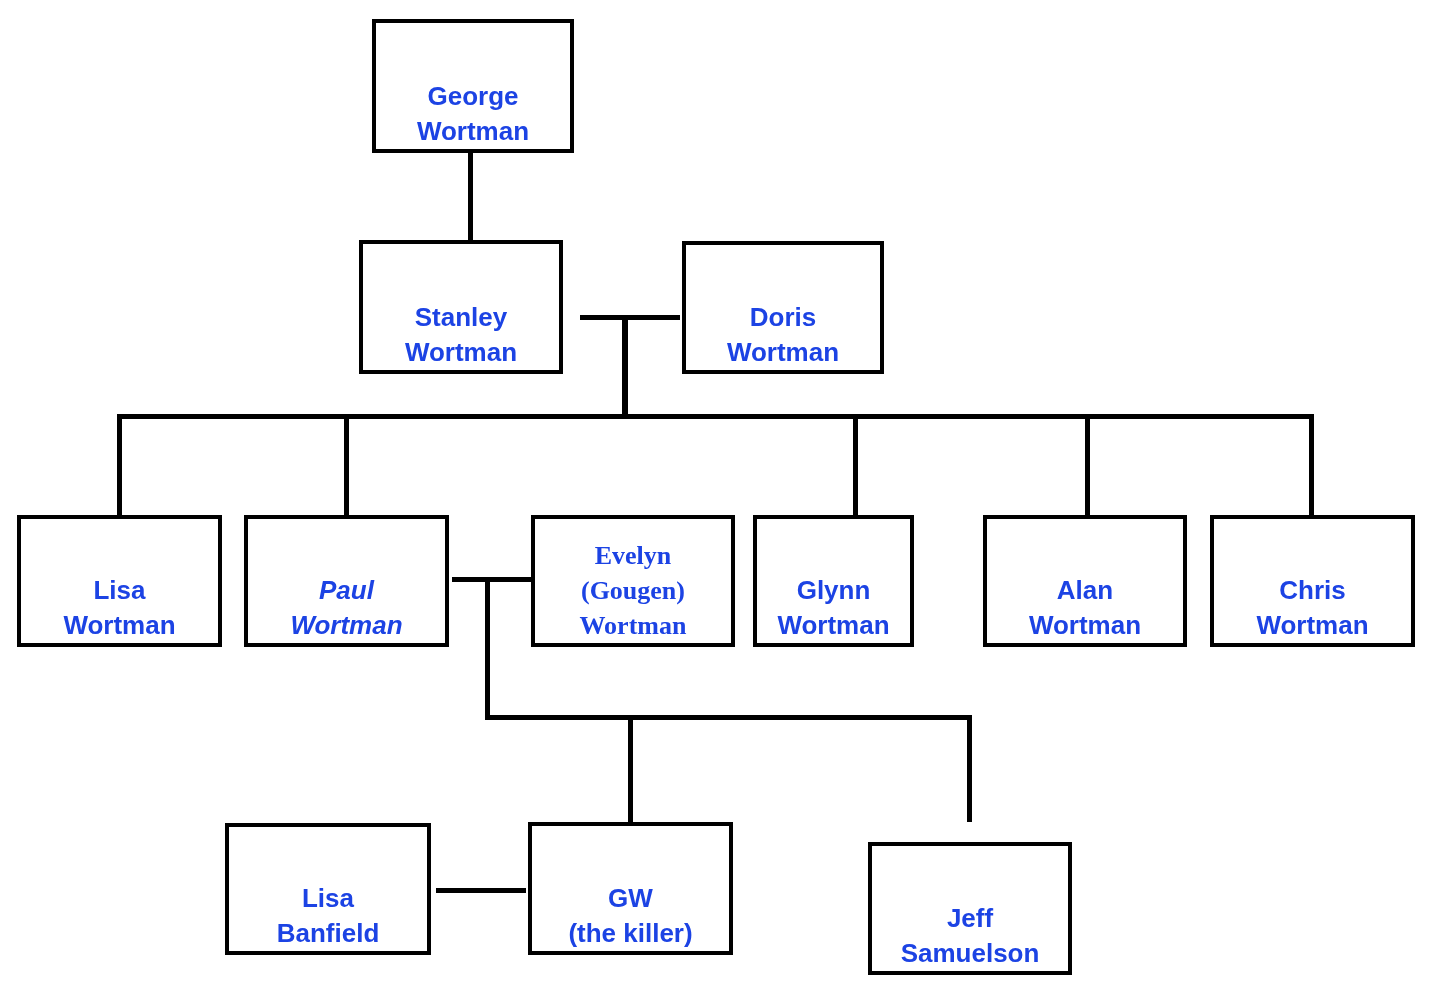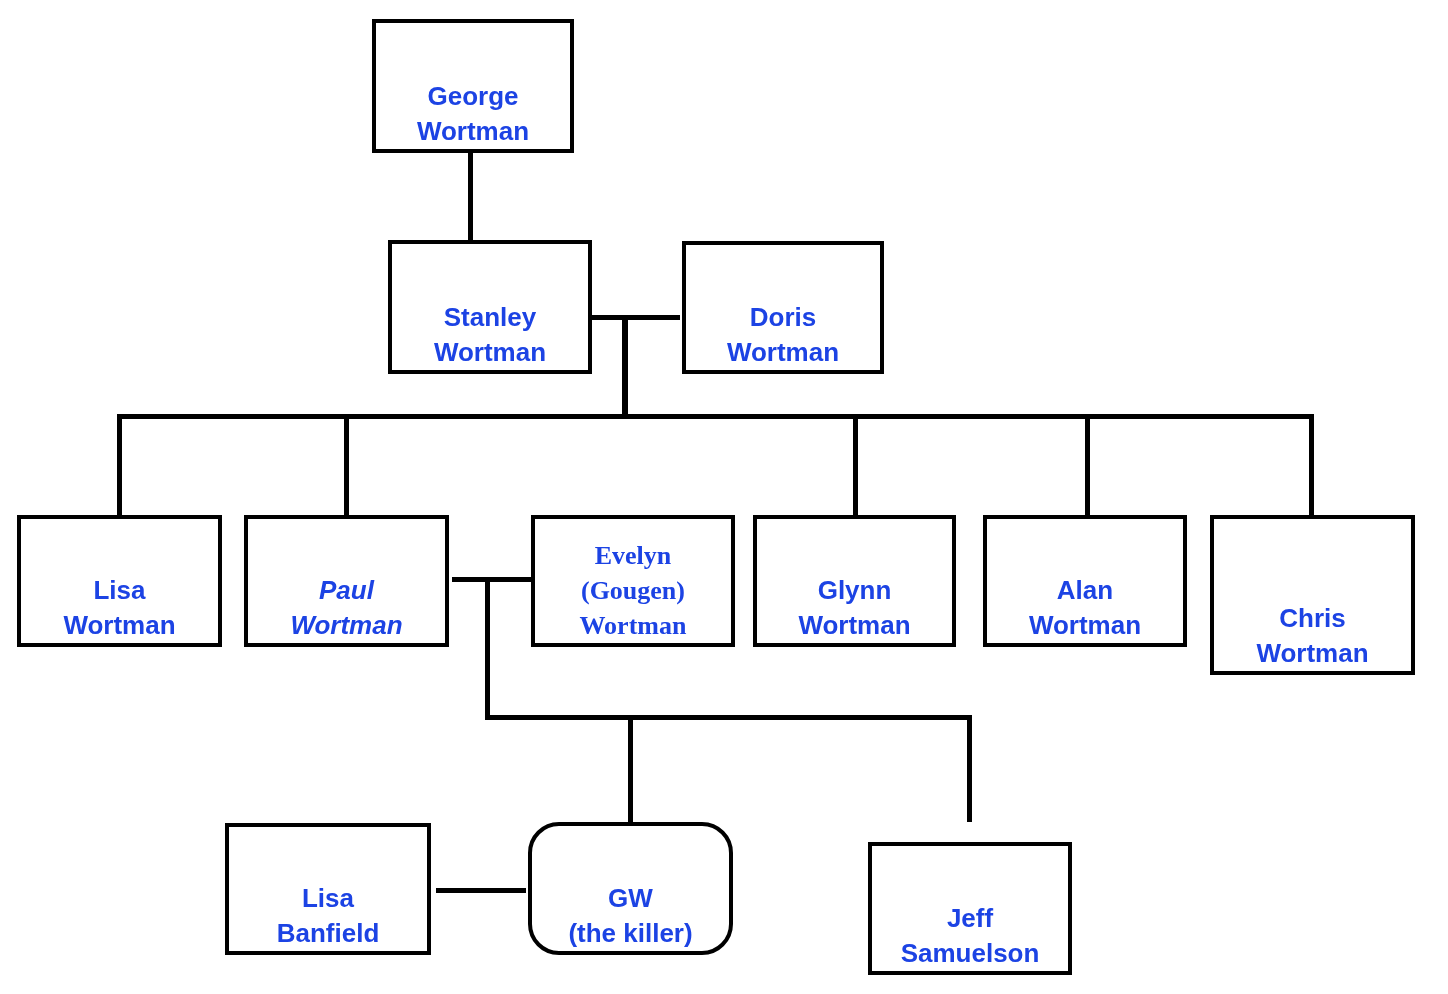--- a/index.html
+++ b/index.html
@@ -56,21 +56,21 @@
   <div class="line" style="left:485px; top:715px; width:487px; height:5px;"></div>
   <div class="line" style="left:628px; top:715px; width:5px; height:107px;"></div>
   <div class="line" style="left:967px; top:715px; width:5px; height:107px;"></div>
   <div class="line" style="left:436px; top:888px; width:90px; height:5px;"></div>
 
   <div class="node" style="left:372px; top:19px; width:202px; height:134px;">
     <span class="label">George
 Wortman</span>
   </div>
 
-  <div class="node" style="left:388px; top:240px; width:204px; height:134px;">
+  <div class="node" style="left:359px; top:240px; width:204px; height:134px;">
     <span class="label">Stanley
 Wortman</span>
   </div>
   <div class="node" style="left:682px; top:241px; width:202px; height:133px;">
     <span class="label">Doris
 Wortman</span>
   </div>
 
   <div class="node" style="left:17px; top:515px; width:205px; height:132px;">
     <span class="label">Lisa
@@ -78,38 +78,38 @@
   </div>
   <div class="node" style="left:244px; top:515px; width:205px; height:132px;font-style:italic;">
     <span class="label">Paul
 Wortman</span>
   </div>
   <div class="node" style="left:531px; top:515px; width:204px; height:132px;font-family:Liberation Serif, serif;">
     <span class="label">Evelyn
 (Gougen)
 Wortman</span>
   </div>
-  <div class="node" style="left:753px; top:515px; width:203px; height:132px;">
+  <div class="node" style="left:753px; top:515px; width:161px; height:132px;">
     <span class="label">Glynn
 Wortman</span>
   </div>
   <div class="node" style="left:983px; top:515px; width:204px; height:132px;">
     <span class="label">Alan
 Wortman</span>
   </div>
-  <div class="node" style="left:1210px; top:515px; width:205px; height:160px;">
+  <div class="node" style="left:1210px; top:515px; width:205px; height:132px;">
     <span class="label">Chris
 Wortman</span>
   </div>
 
   <div class="node" style="left:225px; top:823px; width:206px; height:132px;">
     <span class="label">Lisa
 Banfield</span>
   </div>
-  <div class="node" style="left:528px; top:822px; width:205px; height:133px;border-radius:31px;">
+  <div class="node" style="left:528px; top:822px; width:205px; height:133px;">
     <span class="label">GW
 (the killer)</span>
   </div>
   <div class="node" style="left:868px; top:842px; width:204px; height:133px;">
     <span class="label">Jeff
 Samuelson</span>
   </div>
 
 </div>
 

